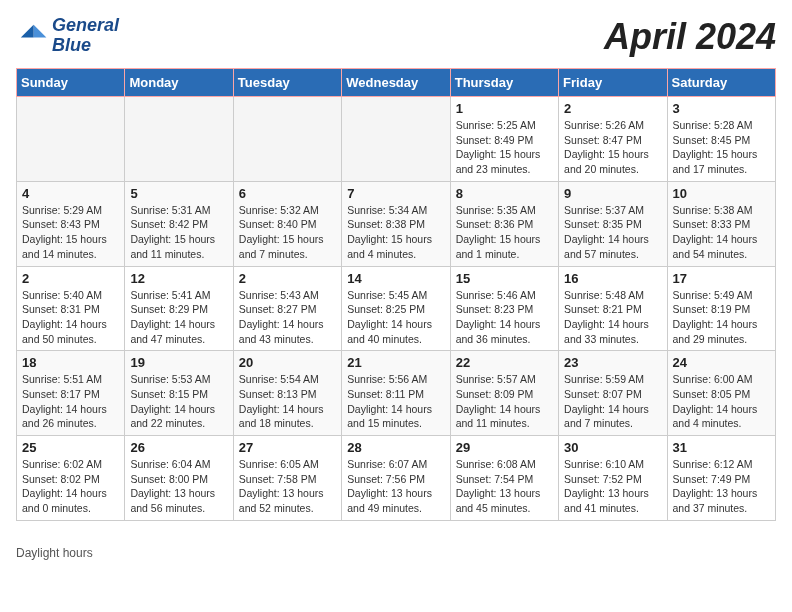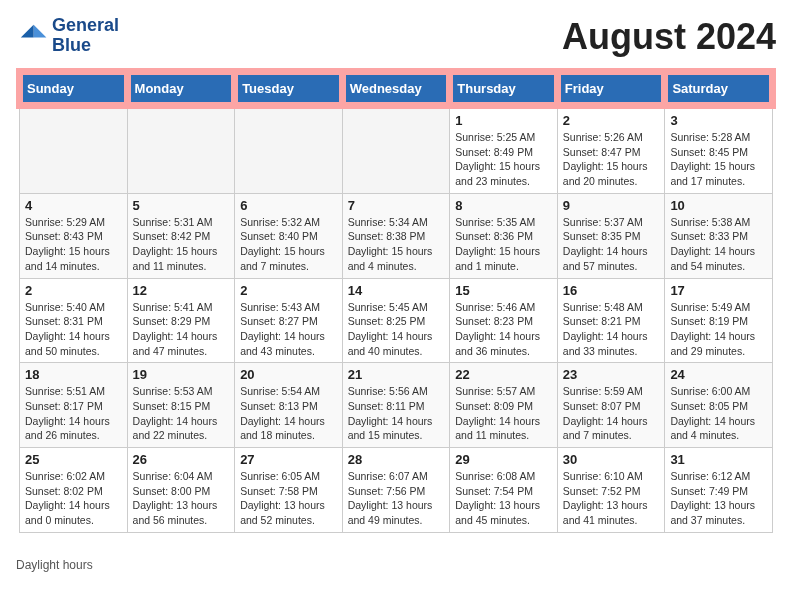--- a/index.html
+++ b/index.html
@@ -8,20 +8,21 @@
       background: #fff;
       width: 792px;
       min-height: 612px;
       padding: 16px;
     }
     .header {
       display: flex;
       justify-content: space-between;
       align-items: flex-start;
       margin-bottom: 10px;
+      font-style: italic;
     }
     .logo {
       display: flex;
       align-items: center;
       gap: 4px;
     }
     .logo-text {
       font-size: 18px;
       font-weight: bold;
       color: #1a4a8a;
@@ -48,21 +49,21 @@
       border-collapse: collapse;
       font-size: 11px;
     }
     .calendar th {
       background: #2a6cb5;
       color: #fff;
       padding: 6px 4px;
       text-align: left;
       font-size: 13px;
       font-weight: bold;
-      border: 7px solid #fca5a5;
+      border: 1px solid #fca5a5;
     }
     .calendar td {
       border: 1px solid #ccc;
       vertical-align: top;
       padding: 4px 5px;
       width: calc(100%/7);
       min-height: 80px;
       background: #fff;
     }
     .calendar td.empty {
@@ -98,21 +99,21 @@
 
       <polygon points="22,6 38,22 22,22" fill="#4a90d9"></polygon>
       <polygon points="22,6 22,22 6,22" fill="#1a5fa8"></polygon>
     </svg>
     <div class="logo-text">
       <div>General</div>
       <div>Blue</div>
     </div>
   </div>
   <div class="title-block">
-    <div class="month-year">August 2024</div>
+    <div class="month-year">April 2024</div>
   </div>
 </div>
 
 <table class="calendar">
   <thead>
     <tr>
     <th>Sunday</th>
         <th>Monday</th>
         <th>Tuesday</th>
         <th>Wednesday</th>

